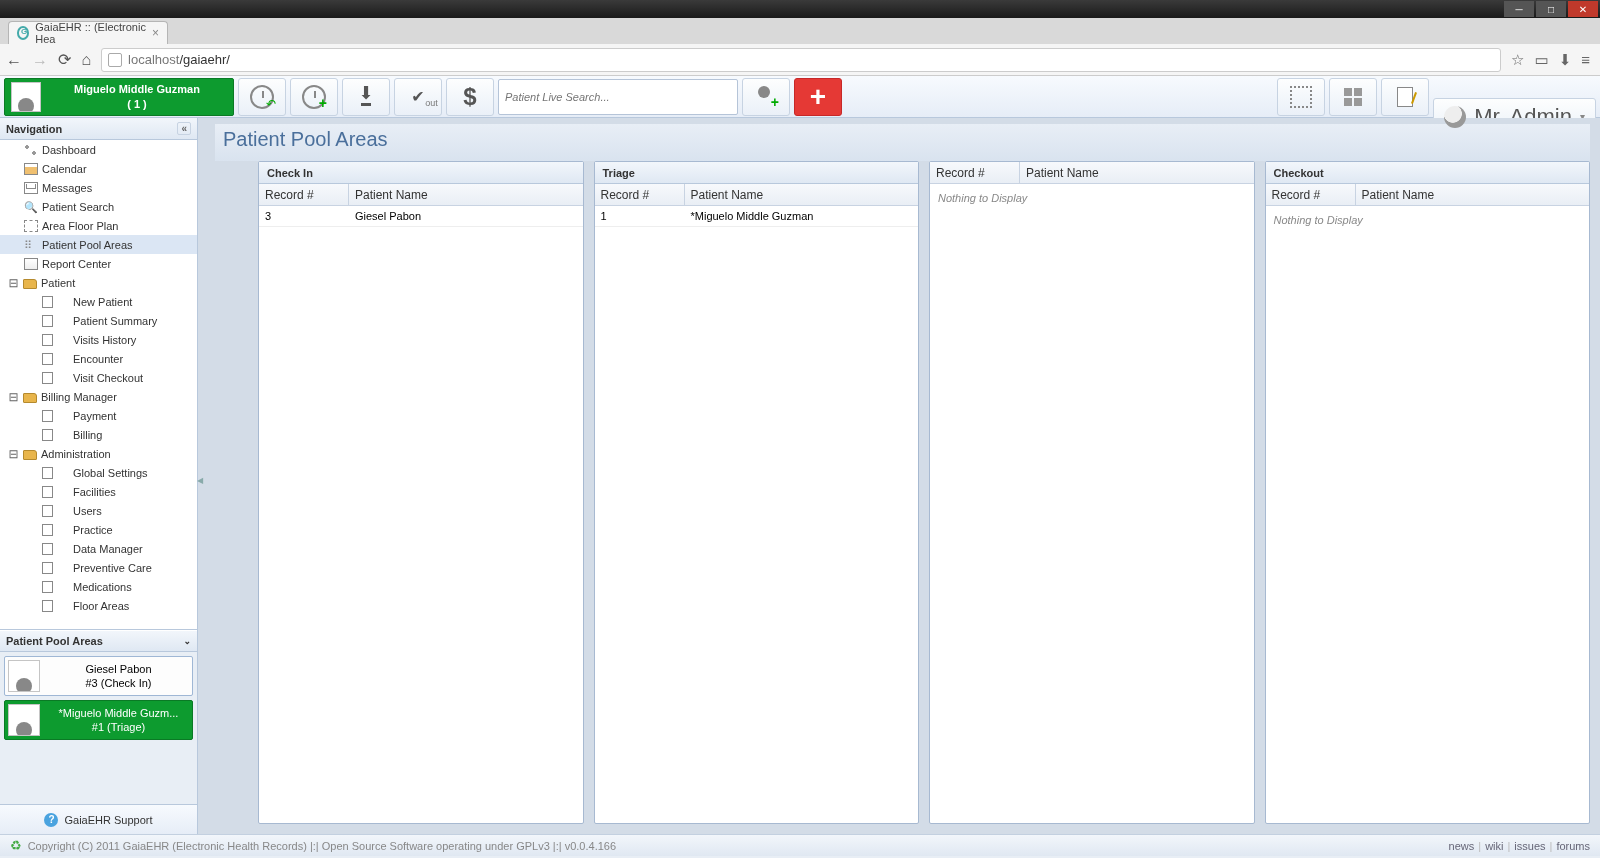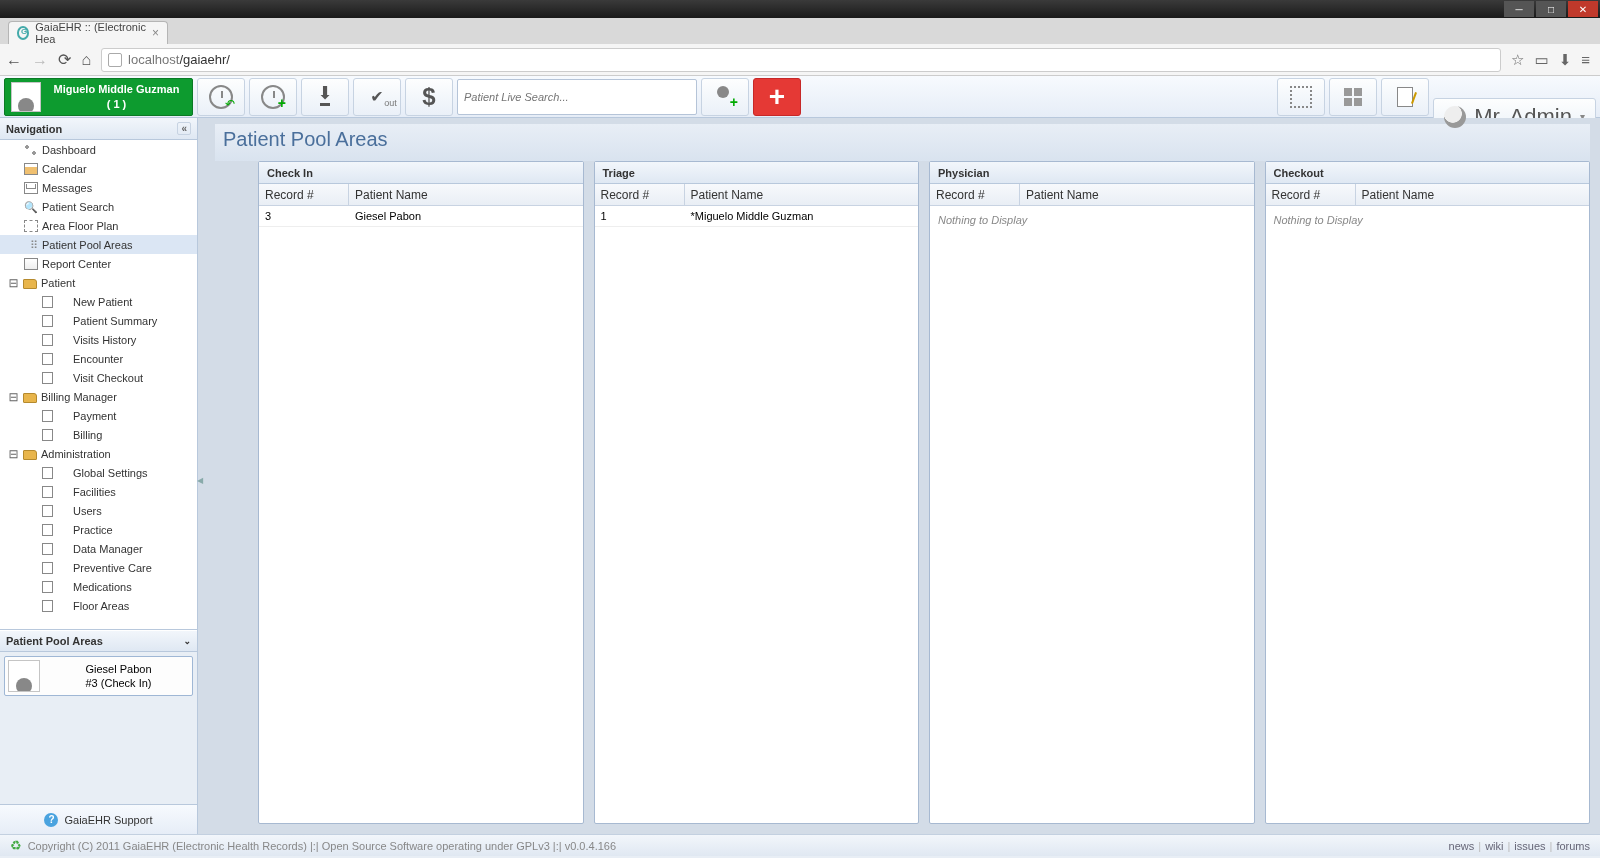--- a/index.html
+++ b/index.html
@@ -33,33 +33,33 @@
 .toolbar { height: 42px; background:linear-gradient(#f7fafe,#e6edf7); border-bottom:1px solid #b8c8dc; display:flex; align-items:center; padding:0 4px; gap:4px; }
 .tbtn { width:48px; height:38px; border:1px solid #c7d3e2; background:linear-gradient(#fdfefe,#eaf0f8); border-radius:3px; display:flex; align-items:center; justify-content:center; font-size:20px; color:#555; cursor:pointer; }
 .tbtn.red { background:#e53935; border-color:#c62828; color:#fff; }
 .patient-search { width:240px; height:36px; border:1px solid #b5c4d8; border-radius:2px; padding:0 6px; color:#888; font-size:11px; font-style:italic; background:#fff; }
 .toolbar-spacer { flex:1; }
 .admin-wrap { display:flex; align-items:center; border:1px solid #c7d3e2; border-radius:3px; background:linear-gradient(#fdfefe,#eaf0f8); height:38px; padding:0 10px; gap:8px; cursor:pointer;margin-top:40px; }
 .admin-wrap .avatar-ico { width:22px; height:22px; border-radius:50%; background:radial-gradient(circle at 40% 35%, #eee 45%, #999 48%); position:relative; }
 .admin-name { font-size:22px; color:#555; white-space:nowrap; }
 .admin-caret { color:#888; font-size:10px; }
 
-.patient-badge { width:189px; height:38px; background:#0d9b2f; border:1px solid #0a7a25; border-radius:2px; display:flex; align-items:center; padding:2px 6px; gap:6px; }
+.patient-badge { width:230px; height:38px; background:#0d9b2f; border:1px solid #0a7a25; border-radius:2px; display:flex; align-items:center; padding:2px 6px; gap:6px; }
 .patient-badge .pb-ava { width:30px; height:30px; background:#fff; border:1px solid #c5c5c5; display:flex; align-items:flex-end; justify-content:center; overflow:hidden; }
 .pb-ava::before { content:''; width:16px; height:16px; background:#888; border-radius:50%; margin-bottom:-3px; }
 .pb-text { color:#fff; text-align:center; flex:1; font-size:11px; font-weight:bold; line-height:1.3; }
 
 
 .body { display:flex; height:716px; }
 .sidebar { width:198px; background:#e8eef5; display:flex; flex-direction:column; border-right:1px solid #b8c8dc; }
 .side-header { height:22px; background:linear-gradient(#f2f6fb,#dfe8f3); border-bottom:1px solid #b8c8dc; display:flex; align-items:center; padding:0 6px; font-weight:bold; color:#333; justify-content:space-between; }
 .side-header .collapse { font-size:10px; color:#666; border:1px solid #c7d3e2; padding:0 3px; border-radius:2px; cursor:pointer; }
 .tree { flex:0 0 490px; overflow:auto; background:#fff; border-bottom:1px solid #b8c8dc; }
 .tree-item { display:flex; align-items:center; height:19px; padding:0 4px 0 8px; color:#333; cursor:pointer; gap:4px; }
-.tree-item.depth1 { padding-left: 24px; text-align: right; }
+.tree-item.depth1 { padding-left: 24px; }
 .tree-item.depth2 { padding-left: 42px; gap: 20px; }
 .tree-item.selected { background:#dbe6f4; }
 .tree-ico { width:14px; height:12px; display:inline-block; }
 .ico-dashboard { background:radial-gradient(circle,#999 40%, transparent 42%),radial-gradient(circle,#999 40%, transparent 42%); background-size:6px 6px; background-position:0 0, 7px 6px; background-repeat:no-repeat; }
 .ico-cal { border:1px solid #888; background:linear-gradient(#fff 30%,#f0c070 30%); }
 .ico-msg { border:1px solid #888; background:#fff; position:relative; }
 .ico-msg::after{content:'';position:absolute;top:1px;left:1px;right:1px;height:4px;border-bottom:1px solid #888;border-left:1px solid #888;border-right:1px solid #888;transform:skewY(0);}
 .ico-floor { border:1px dashed #888; }
 .ico-pool::before { content:'⠿'; color:#888; font-size:11px; }
 .ico-report { border:1px solid #888; background:linear-gradient(#fff,#eee); }
@@ -327,20 +327,27 @@
         <span class="collapse" style="font-size:9px;">⌄</span>
       </div>
       <div class="pool-list">
         <div class="pool-card">
           <div class="pc-ava"></div>
           <div class="pc-text">
             <div>Giesel Pabon</div>
             <div>#3 (Check In)</div>
           </div>
         </div>
+        <div class="pool-card active">
+          <div class="pc-ava"></div>
+          <div class="pc-text">
+            <div>*Miguelo Middle Guzm...</div>
+            <div>#1 (Triage)</div>
+          </div>
+        </div>
       </div>
       <div class="support">
         <span class="support-ico">?</span>
         <span>GaiaEHR Support</span>
       </div>
     </div>
 
     <div class="splitter"></div>
 
     <div class="content">
@@ -367,21 +374,20 @@
               <div class="gh-cell">Patient Name</div>
             </div>
             <div class="grid-body">
               <div class="grid-row">
                 <div class="g-cell">1</div>
                 <div class="g-cell">*Miguelo Middle Guzman</div>
               </div>
             </div>
           </div>
           <div class="panel">
-            <div class="panel-head">Physician</div>
             <div class="grid-head">
               <div class="gh-cell">Record #</div>
               <div class="gh-cell">Patient Name</div>
             </div>
             <div class="grid-body">
               <div class="empty">Nothing to Display</div>
             </div>
           </div>
           <div class="panel">
             <div class="panel-head">Checkout</div>

